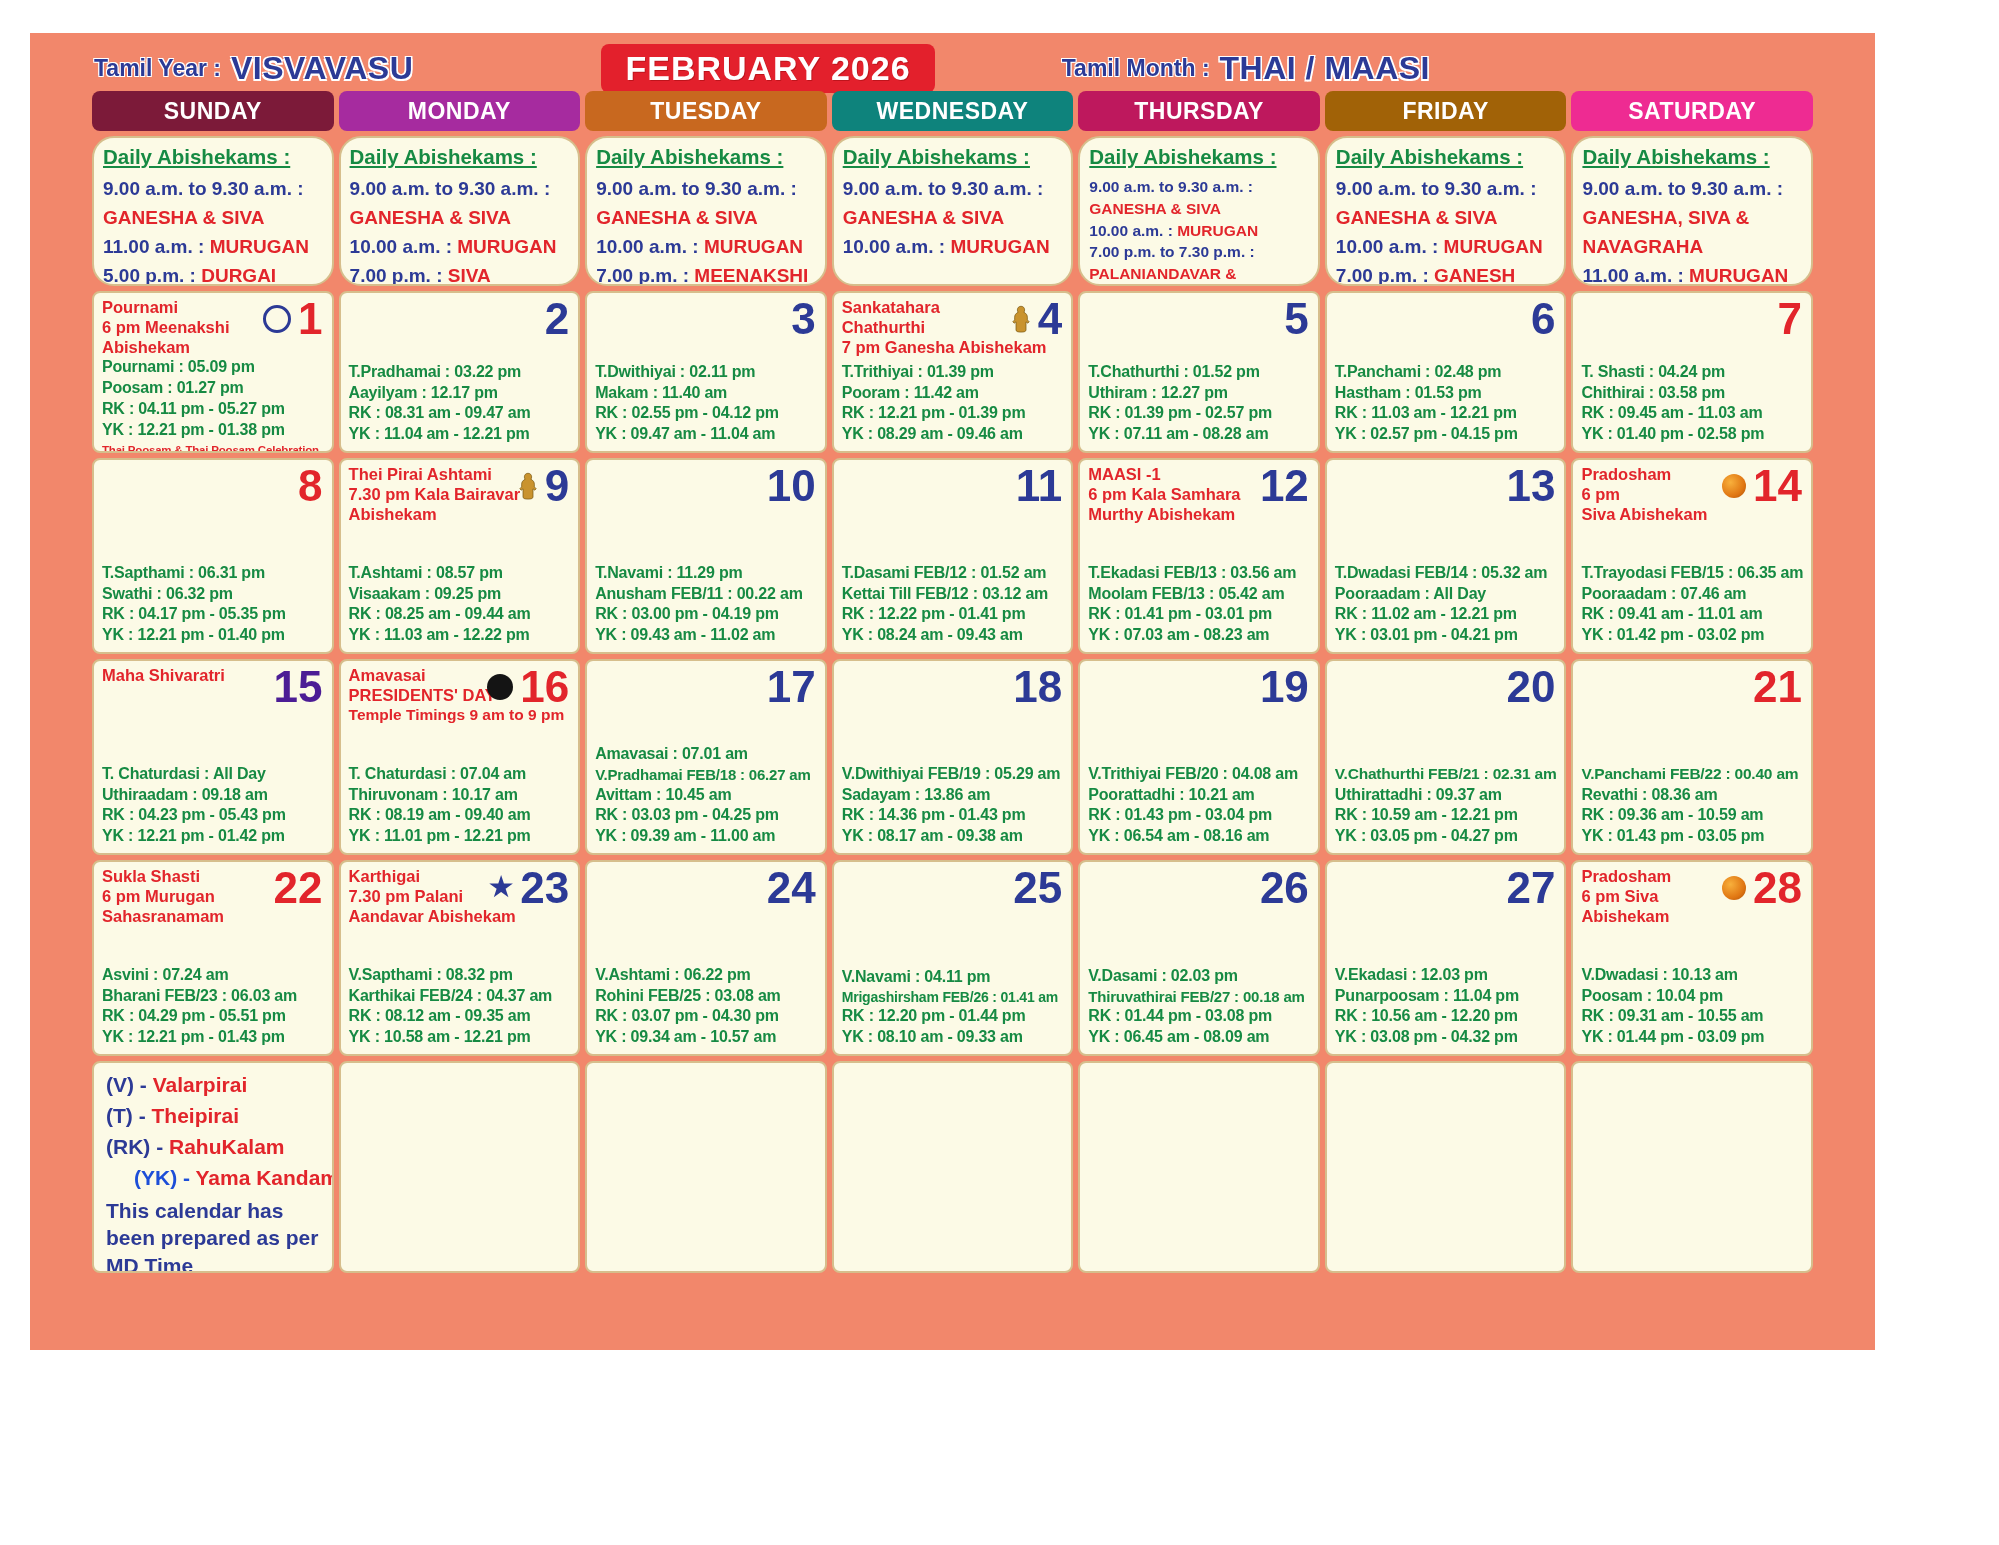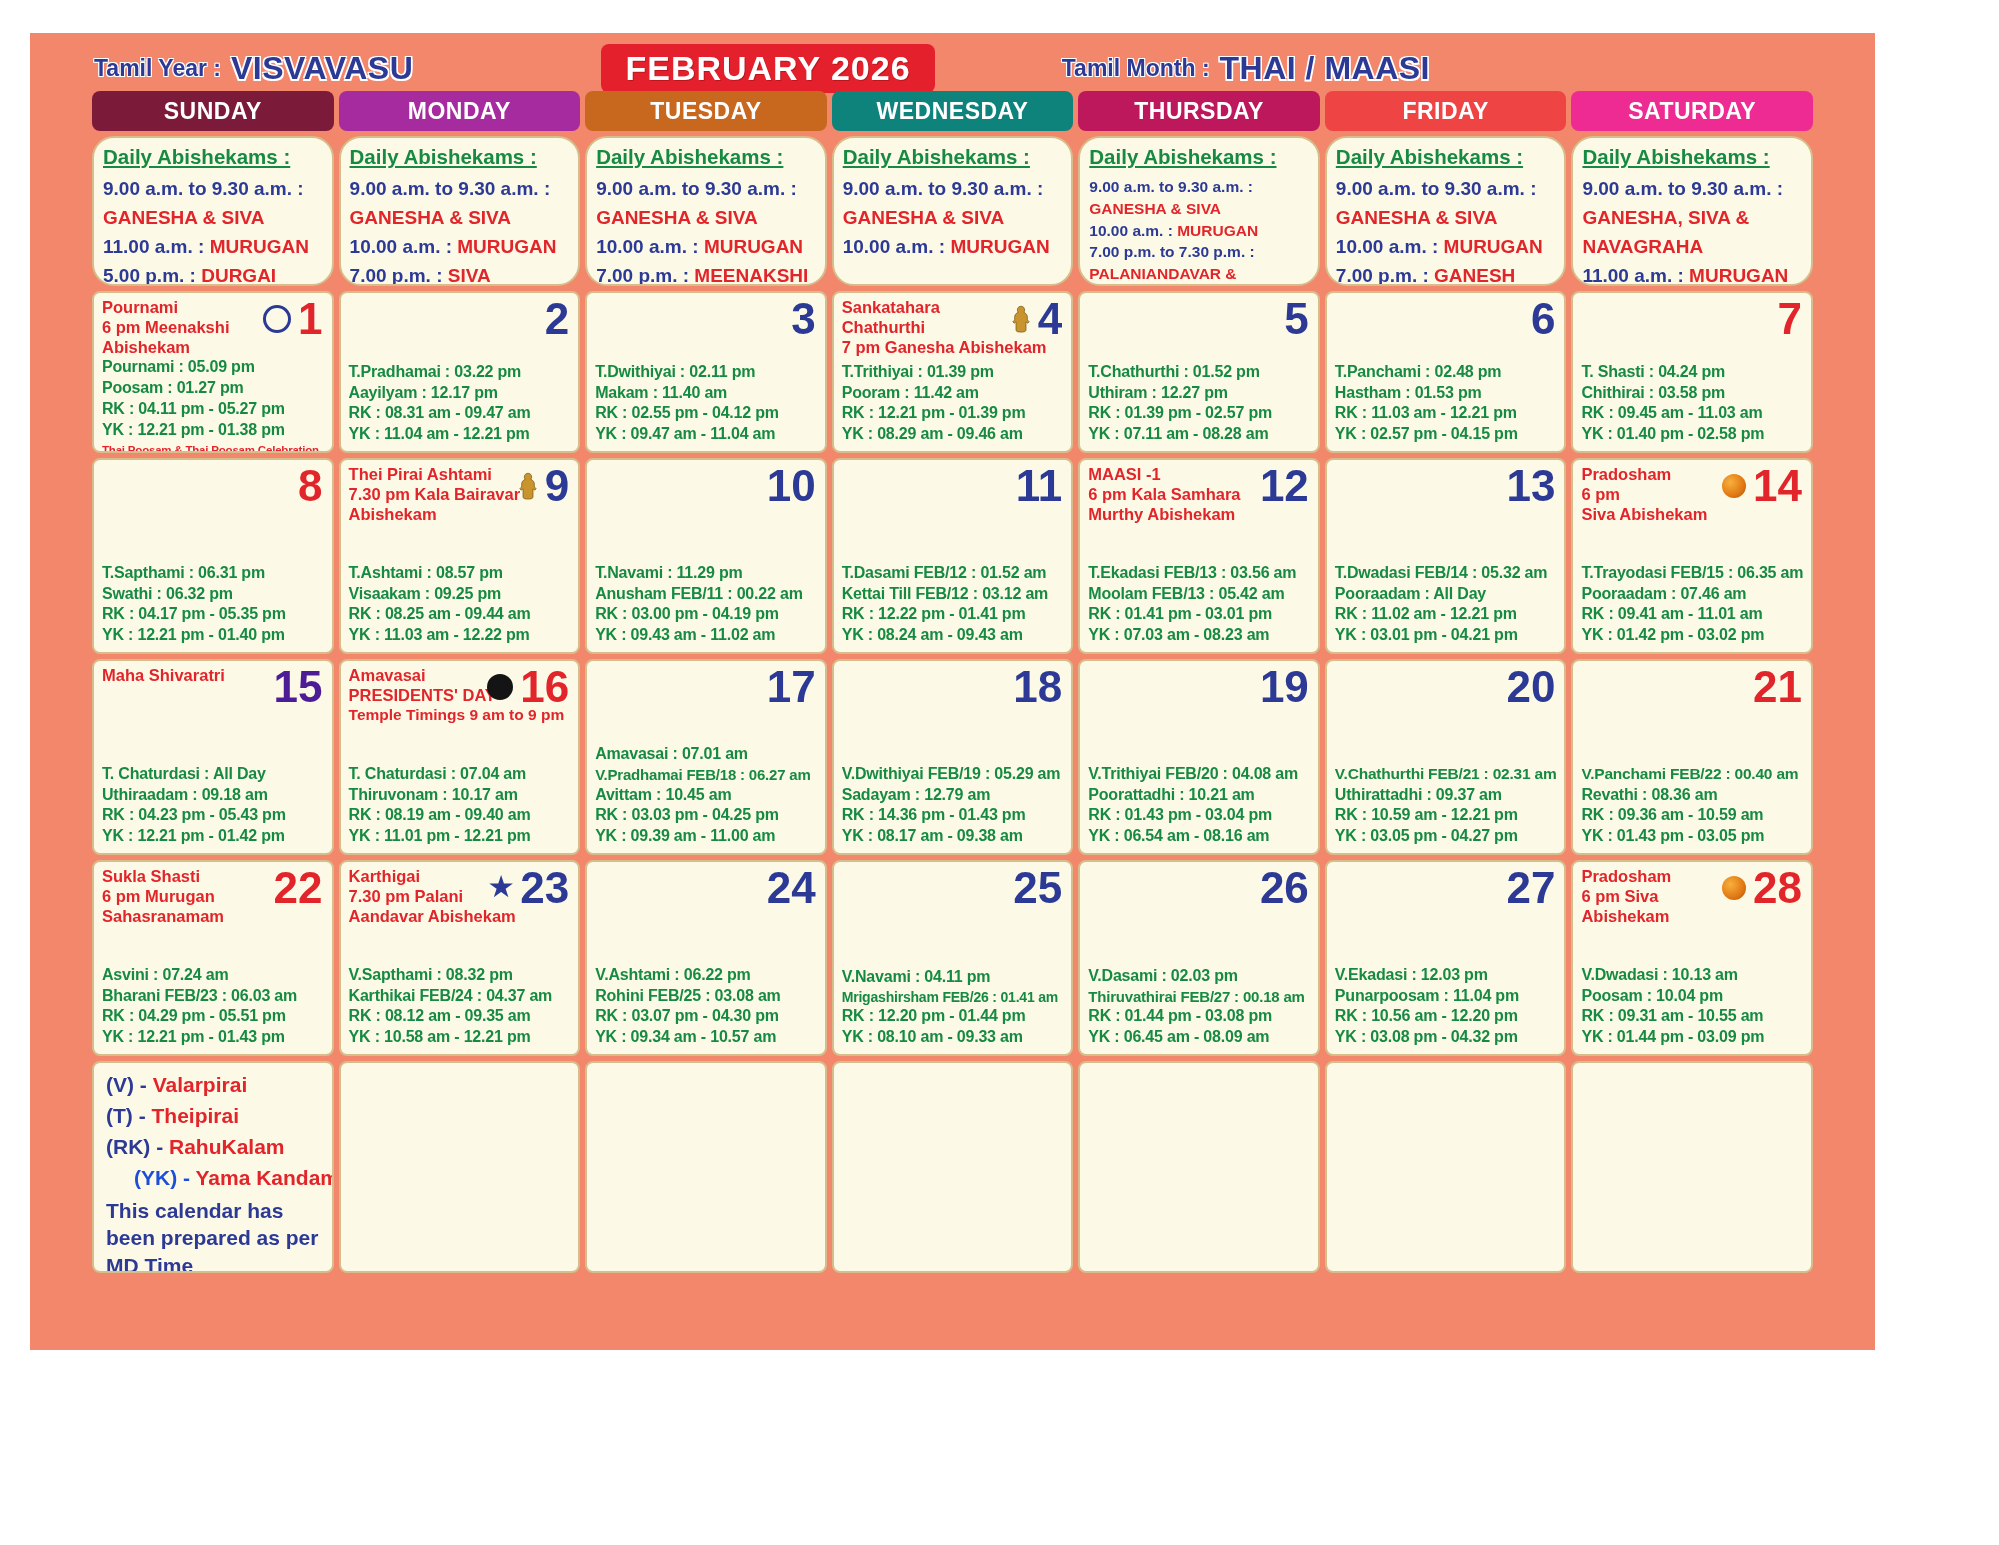--- a/index.html
+++ b/index.html
@@ -73,21 +73,21 @@
     <span class="hdr-label">Tamil Month :</span>
     <span class="hdr-value">THAI / MAASI</span>
   </div>
   <div class="grid" id="grid">
       <div class="grid-row row-dayheaders">
         <div class="day-header" style="background: rgb(124, 26, 57);">SUNDAY</div>
         <div class="day-header" style="background: rgb(166, 43, 159);">MONDAY</div>
         <div class="day-header" style="background: rgb(200, 104, 31);">TUESDAY</div>
         <div class="day-header" style="background: rgb(14, 131, 124);">WEDNESDAY</div>
         <div class="day-header" style="background: #be185d;">THURSDAY</div>
-        <div class="day-header" style="background: #ef4444;">FRIDAY</div>
+        <div class="day-header" style="background: #a16207;">FRIDAY</div>
         <div class="day-header" style="background: rgb(238, 43, 146);">SATURDAY</div>
       </div>
       <div class="grid-row row-abishekams">
         <div class="cell abi">
           <div class="abi-title">Daily Abishekams :</div>
           <div class="abi-line"><span style="color: rgb(44, 58, 150);">9.00 a.m. to 9.30 a.m. :</span></div>
           <div class="abi-line"><span style="color: rgb(226, 37, 43);">GANESHA &amp; SIVA</span></div>
           <div class="abi-line"><span style="color: rgb(44, 58, 150);">11.00 a.m. : </span><span style="color: rgb(226, 37, 43);">MURUGAN</span></div>
           <div class="abi-line"><span style="color: rgb(44, 58, 150);">5.00 p.m.   : </span><span style="color: rgb(226, 37, 43);">DURGAI</span></div>
         </div>
@@ -369,21 +369,21 @@
             <div>RK : 03.03 pm - 04.25 pm</div>
             <div>YK : 09.39 am - 11.00 am</div>
           </div>
         </div>
         <div class="cell daycell">
           <div class="numrow">
             <div class="daynum" style="color: rgb(44, 58, 150);">18</div>
           </div>
           <div class="details">
             <div>V.Dwithiyai FEB/19 : 05.29 am</div>
-            <div>Sadayam : 12.79 am</div>
+            <div>Sadayam : 13.86 am</div>
             <div>RK : 14.36 pm - 01.43 pm</div>
             <div>YK : 08.17 am - 09.38 am</div>
           </div>
         </div>
         <div class="cell daycell">
           <div class="numrow">
             <div class="daynum" style="color: rgb(44, 58, 150);">19</div>
           </div>
           <div class="details">
             <div>V.Trithiyai FEB/20 : 04.08 am</div>

